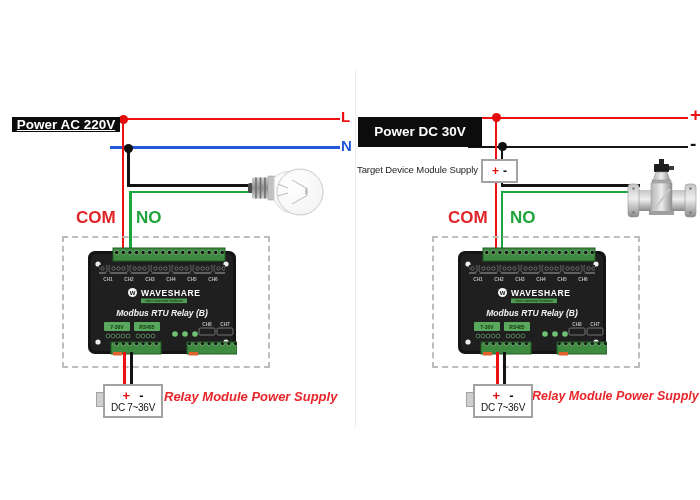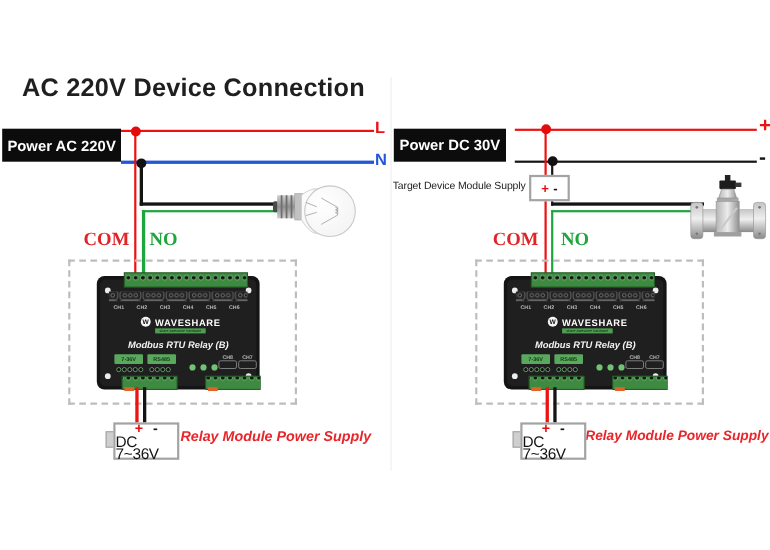--- a/index.html
+++ b/index.html
@@ -20,38 +20,38 @@
   .wire.green{background:#1ea53e;}
   .dot{position:absolute;width:9px;height:9px;border-radius:50%;}
   .dot.red{background:#e30b0b;}
   .dot.black{background:#111;}
   .linelabel{font-size:15px;font-weight:700;white-space:nowrap;}
   .linelabel.red{color:#ee1111;}
   .linelabel.blue{color:#2157d8;}
   .pmlabel{font-size:19px;font-weight:700;white-space:nowrap;}
   .pmlabel.red{color:#ee1111;}
   .pmlabel.black{color:#141414;}
-  .comno{font-size:17px;font-weight:700;white-space:nowrap;font-family:Liberation Serif, serif;}
+  .comno{font-size:17px;font-weight:700;white-space:nowrap;}
   .comno.red{color:#e02428;}
   .comno.green{color:#1fa53c;}
   .dashedbox{border:2px dashed #bdbdbd;}
   .tdps-label{font-size:9.5px;color:#222;white-space:nowrap;letter-spacing:-0.1px;}
   .tdps-box{
     background:#fff;border:2px solid #a3a3a3;z-index:2;
     display:flex;align-items:center;justify-content:center;gap:4px;
     font-weight:700;font-size:12px;
   }
   .sign-plus{color:#e30b0b;}
   .sign-minus{color:#141414;}
   .psu-box{
     background:#fff;border:2px solid #a3a3a3;z-index:2;
     display:flex;flex-direction:column;align-items:center;justify-content:center;
   }
   .psu-signs{display:flex;gap:9px;font-size:13px;font-weight:700;line-height:12px;}
-  .psu-rating{font-size:14px;color:#111;letter-spacing:-0.3px;line-height:11px;}
+  .psu-rating{font-size:10px;color:#111;letter-spacing:-0.3px;line-height:11px;}
   .psu-tab{background:#cfcfcf;border:1px solid #a3a3a3;z-index:1;}
   .caption{font-weight:700;color:#e8252a;white-space:nowrap;font-style:italic;}
   .divider{background:#ededed;}
   
   .mtxt-ch{font-family:"Liberation Sans",sans-serif;font-weight:600;font-size:4.8px;fill:#b9b9b9;text-anchor:middle;}
   .mtxt-w{font-family:"Liberation Sans",sans-serif;font-weight:700;font-size:6px;fill:#111;text-anchor:middle;}
   .mtxt-brand{font-family:"Liberation Sans",sans-serif;font-weight:700;font-size:8.5px;fill:#ffffff;letter-spacing:0.6px;}
   .mtxt-tag{font-family:"Liberation Sans",sans-serif;font-size:3.3px;fill:#0d1f0d;text-anchor:middle;}
   .mtxt-model{font-family:"Liberation Sans",sans-serif;font-style:italic;font-weight:700;font-size:8.5px;fill:#f2f2f2;text-anchor:middle;}
   .mtxt-blk{font-family:"Liberation Sans",sans-serif;font-weight:700;font-size:5px;fill:#103912;text-anchor:middle;}
@@ -91,33 +91,32 @@
       <stop offset="0.45" stop-color="#efefef"></stop>
       <stop offset="1" stop-color="#8a8a8a"></stop>
     </linearGradient>
   </defs>
 </svg>
 
 <div id="canvas">
 
   <div class="abs divider" style="left:355px;top:70px;width:1px;height:358px;"></div>
 
-  <div class="abs title" style="left:20px;top:66px;">AC 220V Device Connection</div>
 
   <div class="wire red" style="left:110px;top:117.5px;width:230px;height:2.5px;"></div>
   <div class="wire blue" style="left:110px;top:146px;width:230px;height:2.5px;"></div>
   <div class="wire red" style="left:121.5px;top:118px;width:2.5px;height:136px;"></div>
   <div class="wire black" style="left:127px;top:147px;width:2.5px;height:39.5px;"></div>
   <div class="wire black" style="left:127px;top:184px;width:135px;height:2.5px;"></div>
   <div class="wire green" style="left:129px;top:190.5px;width:133px;height:2.5px;"></div>
   <div class="wire green" style="left:129px;top:191px;width:2.5px;height:63px;"></div>
   <div class="dot red" style="left:118.5px;top:114.5px;"></div>
   <div class="dot black" style="left:123.5px;top:143.5px;"></div>
 
-  <div class="abs powerbox" style="left:2px;top:117px;width:108px;height:30px;">Power AC 220V</div>
+  <div class="abs powerbox" style="left:12px;top:117px;width:108px;height:15px;text-decoration:underline;">Power AC 220V</div>
   <div class="abs linelabel red" style="left:341px;top:108px;">L</div>
   <div class="abs linelabel blue" style="left:341px;top:137px;">N</div>
 
   <div class="abs comno red" style="left:76px;top:208px;">COM</div>
   <div class="abs comno green" style="left:136px;top:208px;">NO</div>
 
   <svg class="abs" style="left:248px;top:163px;" width="78" height="58" viewBox="0 0 78 58">
     <rect x="0" y="20" width="5" height="10" rx="2" fill="#4a4a4a"></rect>
     <g>
       <rect x="4" y="14.5" width="17" height="21" fill="url(#gradBase)"></rect>
@@ -201,21 +200,21 @@
   <div class="wire black" style="left:468px;top:145.5px;width:220px;height:2.5px;"></div>
   <div class="wire red" style="left:494.8px;top:117px;width:2.5px;height:137px;"></div>
   <div class="wire black" style="left:500.8px;top:146px;width:2.5px;height:16px;"></div>
   <div class="wire black" style="left:500.8px;top:177px;width:2.5px;height:9.5px;"></div>
   <div class="wire black" style="left:500.8px;top:184px;width:139px;height:2.5px;"></div>
   <div class="wire green" style="left:500.8px;top:190.5px;width:139px;height:2.5px;"></div>
   <div class="wire green" style="left:500.8px;top:191px;width:2.5px;height:63px;"></div>
   <div class="dot red" style="left:491.5px;top:113.2px;"></div>
   <div class="dot black" style="left:497.5px;top:142.2px;"></div>
 
-  <div class="abs powerbox" style="left:358px;top:116.5px;width:102px;height:30px;">Power DC 30V</div>
+  <div class="abs powerbox" style="left:358px;top:116.5px;width:124px;height:30px;">Power DC 30V</div>
   <div class="abs pmlabel red" style="left:690px;top:104px;">+</div>
   <div class="abs pmlabel black" style="left:690px;top:133px;">-</div>
 
   <div class="abs tdps-label" style="left:357px;top:163.5px;">Target Device Module Supply</div>
   <div class="abs tdps-box" style="left:481px;top:159px;width:33px;height:20px;">
     <span class="sign-plus">+</span>
     <span class="sign-minus">-</span>
   </div>
 
   <div class="abs comno red" style="left:448px;top:208px;">COM</div>

